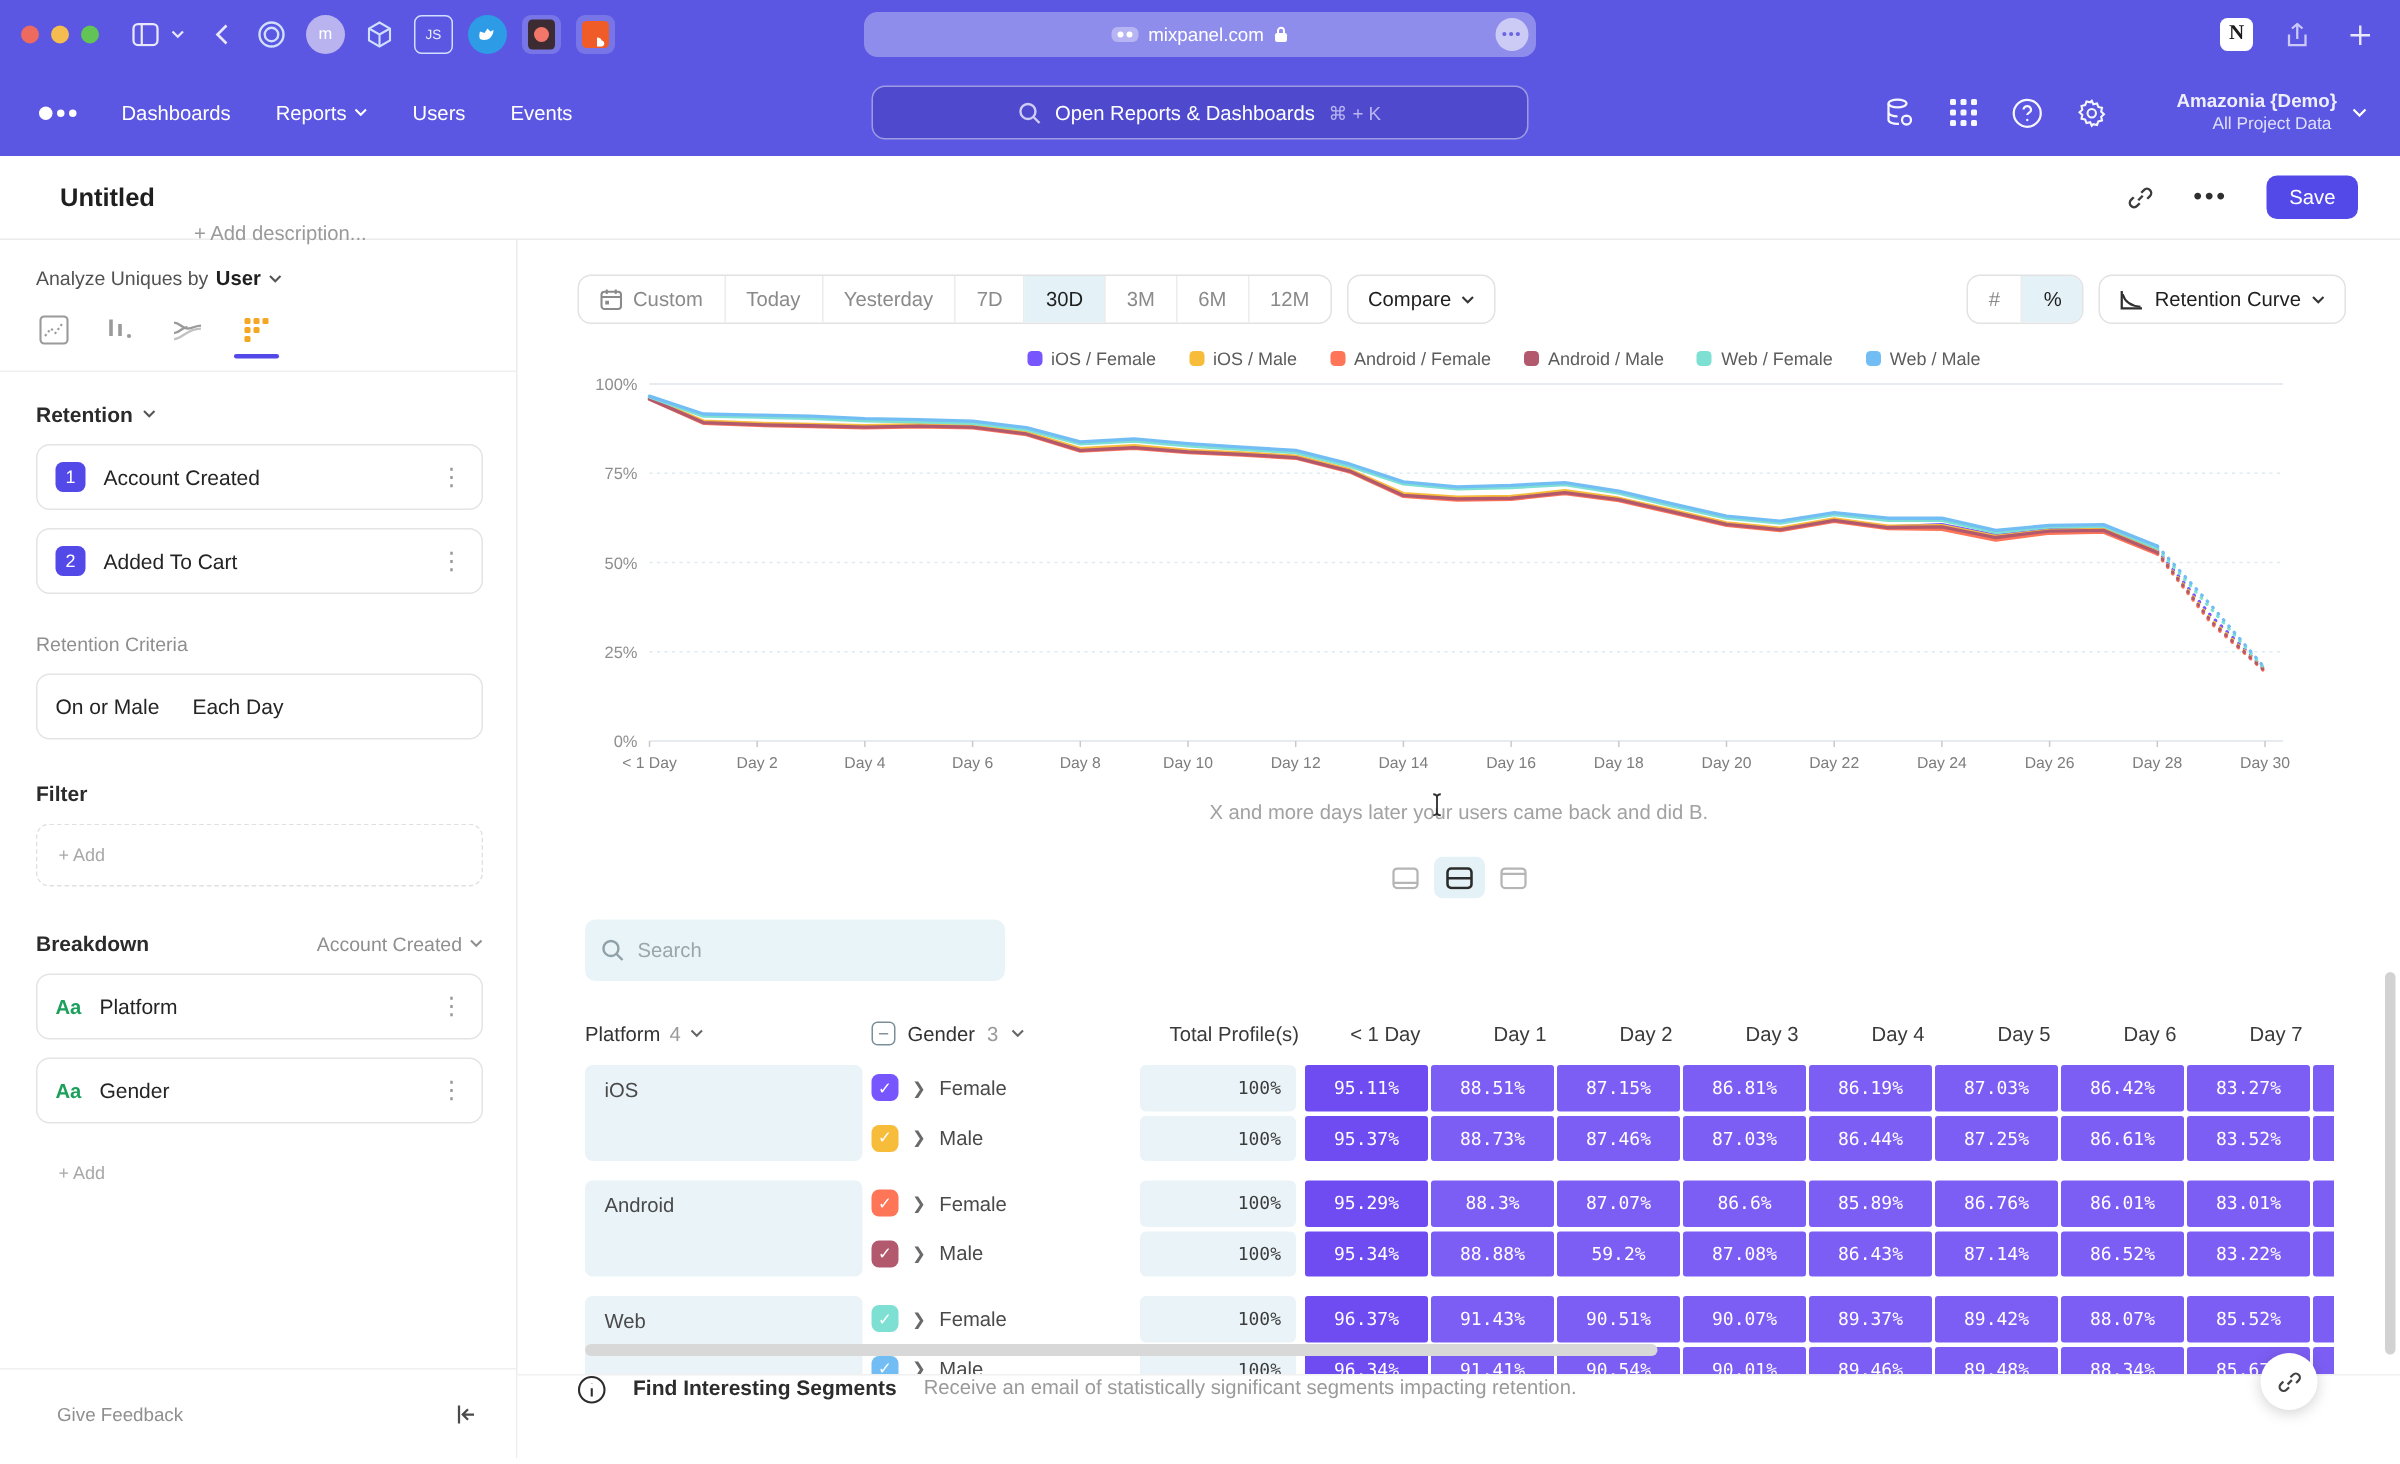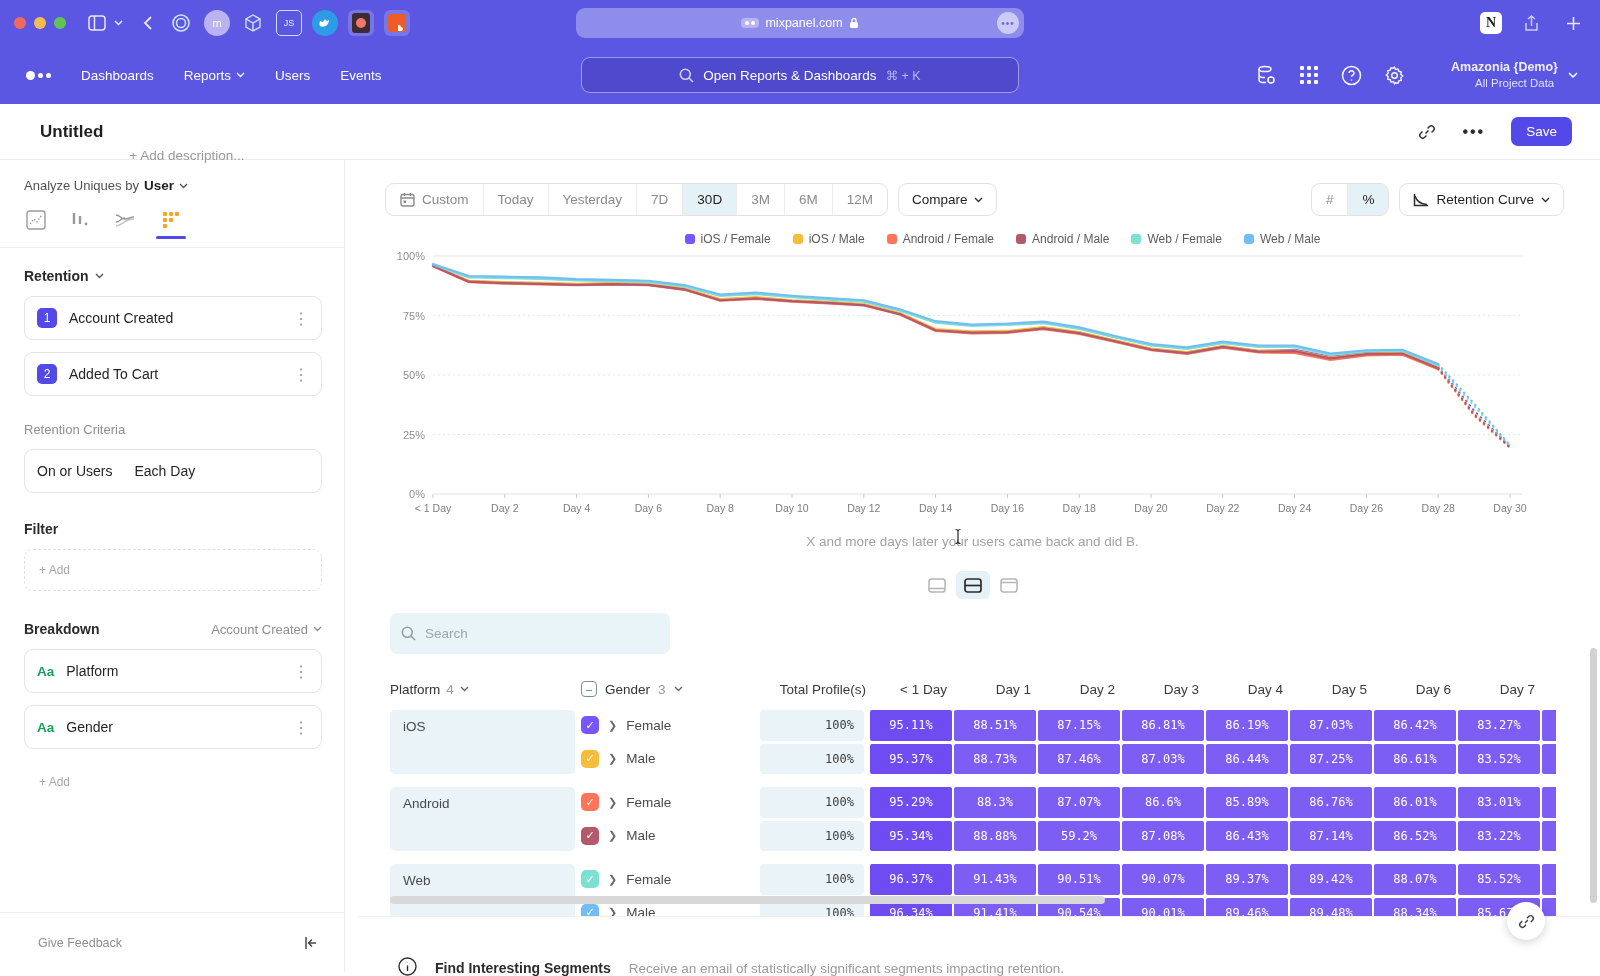--- a/index.html
+++ b/index.html
@@ -111,22 +111,22 @@
   .tc-gender { width:179px; display:flex; align-items:center; gap:9px; }
   .cbox { width:18px; height:18px; border-radius:5px; color:#fff; font-size:11px; display:flex; align-items:center; justify-content:center; }
   .chev { color:#6a6a6a; font-size:11px; }
   .g-label { font-size:13.5px; color:#4a4a4a; }
   .tc-total { width:104px; margin-right:6px; background:#eaf4f8; border-radius:4px; display:flex; align-items:center; justify-content:flex-end; padding-right:10px; font-family:"DejaVu Sans Mono", monospace; font-size:12px; color:#3c3c3c; }
   .tc-val { width:82px; margin-right:2px; background:#7d5ef4; border-radius:2px; color:#fff; display:flex; align-items:center; justify-content:center; font-family:"DejaVu Sans Mono", monospace; font-size:12px; }
   .tc-val.first { background:#6f4cf1; }
   .tc-sliver { width:14px; background:#7d5ef4; border-radius:2px 0 0 2px; }
 
   
-  .bottombar { position:absolute; left:358px; right:0; bottom:0; height:60px; border-top:1px solid #f0f0f0; background:#fff;
-    display:flex; align-items:flex-end; padding-left:40px; gap:18px; }
+  .bottombar { position:absolute; left:345px; right:0; bottom:0; height:60px; border-top:1px solid #f0f0f0; background:#fff;
+    display:flex; align-items:flex-start; padding-left:40px; gap:18px; }
   .fis-title { font-size:14px; font-weight:bold; color:#2c2c2c; }
   .fis-desc { font-size:13.5px; color:#9a9a9a; }
   .fab { position:absolute; right:55px; bottom:36px; width:38px; height:38px; border-radius:50%; background:#fff;
     box-shadow:0 2px 10px rgba(0,0,0,0.18); display:flex; align-items:center; justify-content:center; color:#444; cursor:pointer; }
   .hscroll { position:absolute; left:390px; top:896px; width:715px; height:8px; border-radius:4px; background:#d8d8d8; }
   .vscroll { position:absolute; right:3px; top:648px; width:7px; height:255px; border-radius:4px; background:#d2d2d2; }
 
   .ibeam { position:absolute; left:608px; top:-6px; color:#2b2b2b; }
   svg { display:block; }
 </style>
@@ -371,21 +371,21 @@
         </div>
         <div class="card">
           <span class="badge">2</span>
           <span class="card-label">Added To Cart</span>
           <span class="kebab">⋮</span>
         </div>
       </div>
 
     <div class="sec-sub" style="margin-top:26px;">Retention Criteria</div>
     <div class="card">
-      <span class="card-label">On or Users</span>
+      <span class="card-label">On or Male</span>
       <span class="card-label" style="margin-left:22px;">Each Day</span>
     </div>
 
     <div class="sec-label" style="margin-top:28px;">
       <span>Filter</span>
     </div>
     <div class="add-card">
       <span>+ Add</span>
     </div>
 

